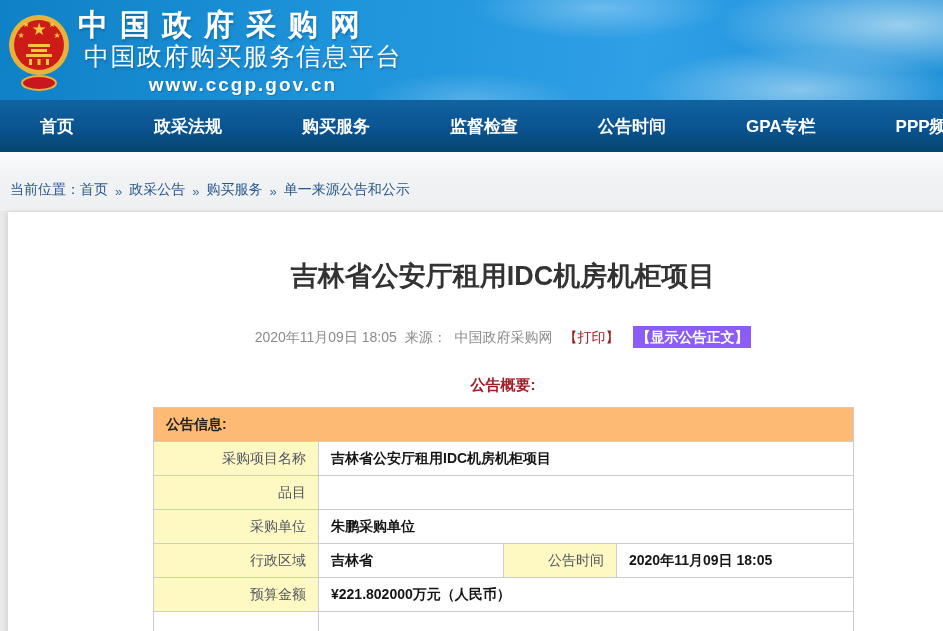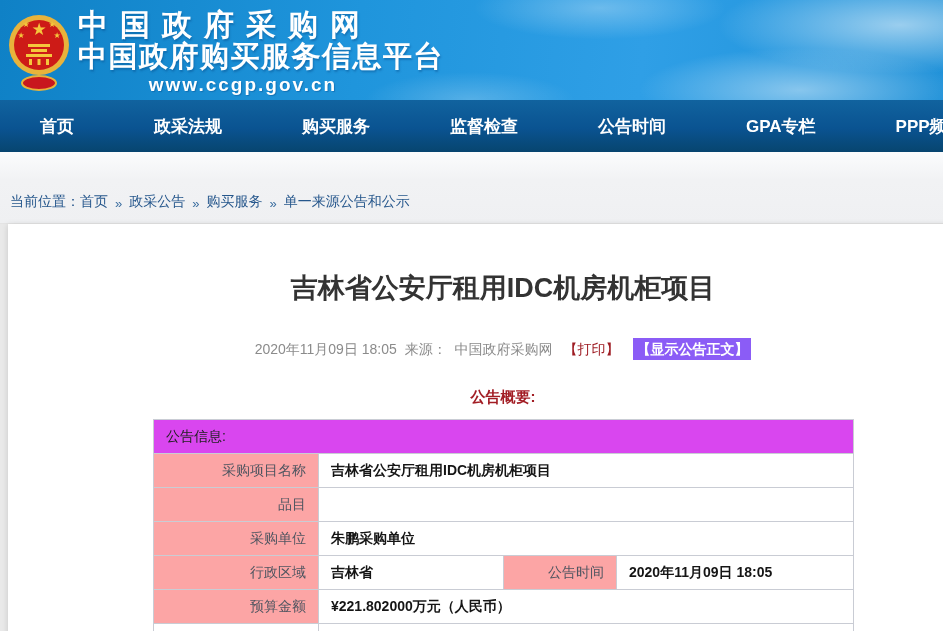--- a/index.html
+++ b/index.html
@@ -21,41 +21,41 @@
       linear-gradient(96deg, #0f81c6 0%, #1f95dc 38%, #2f9fe6 68%, #1d90d8 100%);
   }
   .banner-link { position: absolute; left: 8px; top: 8px; display: flex; cursor: pointer; }
   .emblem { width: 62px; height: 84px; flex: 0 0 auto; }
   .site-block { margin-left: 8px; color: #fff; }
   .site-name {
     font-size: 30px; font-weight: bold; letter-spacing: 12px; white-space: nowrap;
     text-shadow: 1px 2px 2px rgba(0,60,120,.35); line-height: 34px;
   }
   .site-subtitle {
-    font-size: 29px; font-weight: bold; letter-spacing: 1.5px; white-space: nowrap;
-    text-shadow: 1px 2px 2px rgba(0,60,120,.35); line-height: 29px;
+    font-size: 25px; font-weight: normal; letter-spacing: 1.5px; white-space: nowrap;
+    text-shadow: 1px 2px 2px rgba(0,60,120,.35); line-height: 29px; text-align: center;
   }
   .site-url {
     font-size: 19px; font-weight: bold; letter-spacing: 2px; text-align: center;
     width: 330px; text-shadow: 1px 1px 1px rgba(0,60,120,.35); line-height: 24px; margin-top: 2px;
   }
 
   
   .mainnav {
     height: 52px; display: flex; align-items: center; gap: 80px; padding-left: 40px;
     background: linear-gradient(#11639f, #0a5391 55%, #07456f);
     white-space: nowrap;
   }
   .mainnav .nav-item {
     color: #fff; font-size: 17px; font-weight: bold; cursor: pointer; flex: 0 0 auto;
   }
 
   
   .crumbstrip {
-    height: 72px; background: linear-gradient(#fbfcfd, #f1f2f4 40%, #eff0f2);
+    height: 60px; background: linear-gradient(#fbfcfd, #f1f2f4 40%, #eff0f2);
     display: flex; align-items: flex-end; padding: 0 6px 12px 10px;
     font-size: 14px; color: #26578c; border-bottom: 1px solid #e4e4e4;
   }
   .crumbstrip a { color: #26578c; text-decoration: none; cursor: pointer; }
   .crumb-sep { margin: 0 7px; color: #3b6ea0; font-size: 13px; }
 
   
   .card {
     margin-left: 8px; width: 990px; height: 430px; background: #fff;
     box-shadow: 0 1px 6px rgba(0,0,0,.15);
@@ -74,22 +74,22 @@
     padding: 1px 3px; margin-left: 10px; cursor: pointer;
   }
   .summary-heading {
     margin-top: 27px; text-align: center; font-size: 15px; line-height: 20px;
     font-weight: bold; color: #a21d24;
   }
 
   
   table.notice { border-collapse: collapse; margin: 12px 0 0 145px; width: 700px; table-layout: fixed; }
   table.notice td { border: 1px solid #c9ccd4; font-size: 14px; height: 34px; padding: 0 12px; }
-  td.section-cell { font-weight: normal; font-size: 15px; color: #222; height: 44px; padding-left: 14px; background: #d946ef; }
-  td.label-cell { background: #fca5a5; color: #4f5560; text-align: right; }
+  td.section-cell { font-weight: bold; font-size: 15px; color: #222; height: 44px; padding-left: 14px; background: #fdba74; }
+  td.label-cell { background: #fef9c3; color: #4f5560; text-align: right; }
   td.value-cell { font-weight: bold; color: #151515; }
   tr.cutoff td { height: 40px; background: #fff; }
 </style>
 </head>
 <body>
 
 <header class="topbar">
   <a class="banner-link">
     <svg class="emblem" viewBox="0 0 62 84" xmlns="http://www.w3.org/2000/svg">
       <ellipse cx="31" cy="75" rx="17" ry="7" fill="#c8171e" stroke="#e8b33b" stroke-width="2"></ellipse>

